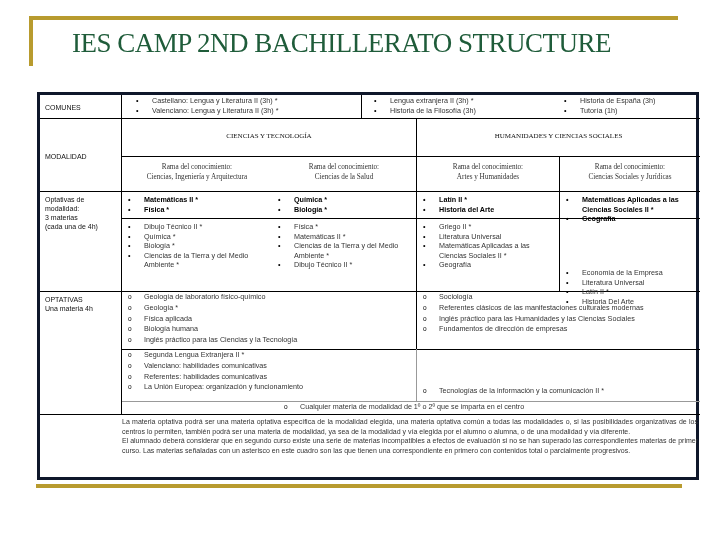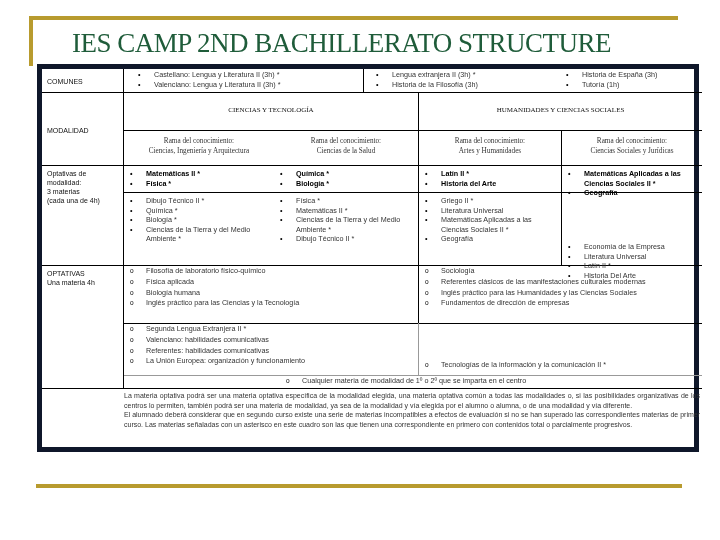--- a/index.html
+++ b/index.html
@@ -2,21 +2,21 @@
 <html><head>
 <meta charset="utf-8">
 <style>
   html, body { margin:0; padding:0; background:#ffffff; }
   body { width:720px; height:540px; position:relative; overflow:hidden; font-family:"Liberation Sans", sans-serif; }
   .gold-top { position:absolute; left:30px; top:16px; width:648px; height:4px; background:#b89b2e; }
   .gold-left { position:absolute; left:29px; top:16px; width:4px; height:50px; background:#b89b2e; }
   .gold-bottom { position:absolute; left:36px; top:484px; width:646px; height:4px; background:#b89b2e; }
   .title { position:absolute; left:72px; top:28px; width:620px; font-family:"Liberation Serif", serif; font-size:27px; color:#1f5c3a; letter-spacing:-0.5px; white-space:nowrap; }
 
-  .tbl { position:absolute; left:37px; top:64px; width:662px; height:388px; border:5px solid #0f172a; box-sizing:border-box; font-size:7.2px; color:#333; line-height:9.5px; }
+  .tbl { position:absolute; left:37px; top:92px; width:662px; height:388px; border:3px solid #0f172a; box-sizing:border-box; font-size:7.2px; color:#333; line-height:9.5px; }
   .cell { position:absolute; box-sizing:border-box; }
   .hl { position:absolute; height:1px; background:#000; }
   .vl { position:absolute; width:1px; background:#000; }
   .hl.grey { background:#999; }
   .vl.grey { background:#999; }
   .lbl { font-size:7px; color:#111; }
   ul { margin:0; padding:0; list-style:none; }
   li { position:relative; padding-left:22px; white-space:nowrap; }
   li::before { content:"•"; position:absolute; left:6px; color:#000; }
   li.o::before { content:"o"; font-size:6.5px; left:6px; }
@@ -131,21 +131,22 @@
     <li>Literatura Universal</li>
     <li>Latín II *</li>
     <li>Historia Del Arte</li>
   </ul>
 
   <div class="cell lbl" style="left:5px;top:200px;line-height:9px;">
     <div>OPTATIVAS</div>
     <div>Una materia 4h</div>
   </div>
   <ul class="cell" style="left:82px;top:197px;line-height:10.8px;">
-    <li class="o">Filosofía de laboratorio físico-químico</li>
+    <li class="o">Geología de laboratorio físico-químico</li>
+    <li class="o">Geología *</li>
     <li class="o">Física aplicada</li>
     <li class="o">Biología humana</li>
     <li class="o">Inglés práctico para las Ciencias y la Tecnología</li>
   </ul>
   <ul class="cell" style="left:377px;top:197px;line-height:10.8px;">
     <li class="o">Sociología</li>
     <li class="o">Referentes clásicos de las manifestaciones culturales modernas</li>
     <li class="o">Inglés práctico para las Humanidades y las Ciencias Sociales</li>
     <li class="o">Fundamentos de dirección de empresas</li>
   </ul>

